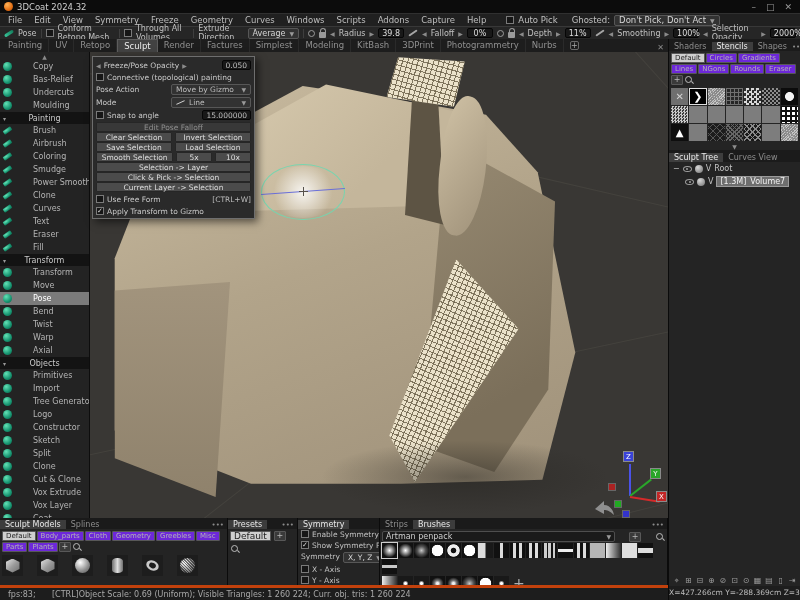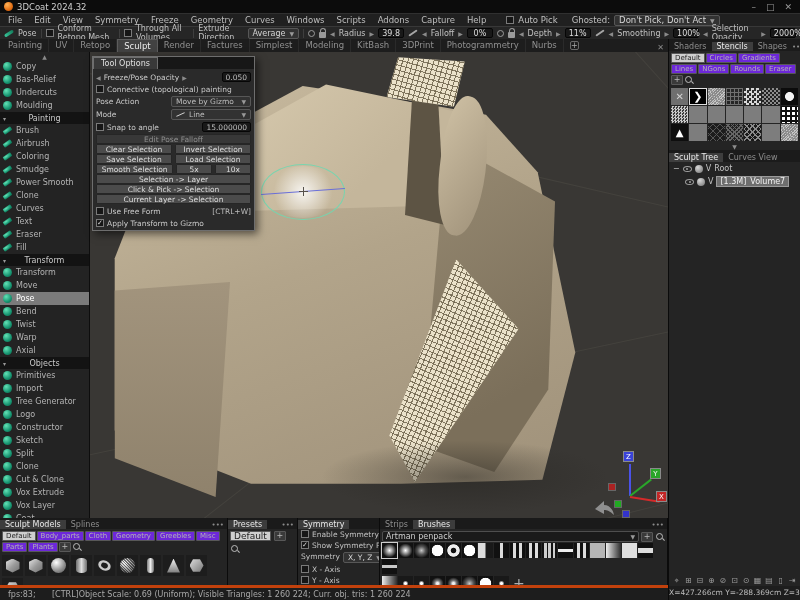--- a/index.html
+++ b/index.html
@@ -34,21 +34,21 @@
   #tabsrow{left:0;top:39px;width:668px;height:13px;background:#1d1d1d;display:flex;align-items:flex-end;padding-left:2px}
   .wtab{padding:1px 6px;color:#8f8f8f;font-size:8.5px;border-right:1px solid #2a2a2a}
   .wtab.active{background:#424242;color:#ededed;border:1px solid #5c5c5c;border-bottom:none}
   .addtab{margin-left:6px;margin-bottom:2px;width:9px;height:9px;border:1px solid #6a6a6a;border-radius:2px;color:#aaa;font-size:8px;line-height:7px;text-align:center}
   .vclose{margin-left:auto;margin-right:4px;color:#8a8a8a;font-size:8px}
   
   #sidebar{left:0;top:52px;width:90px;height:466px;background:#232323;border-right:1px solid #0d0d0d;overflow:hidden}
   .scrollhint{height:8px;display:flex;align-items:center;justify-content:center;color:#8a8a8a;font-size:6px}
   .sidehdr{height:12px;background:#131313;color:#c9c9c9;display:flex;align-items:center;justify-content:center;font-size:8px;position:relative}
   .sidehdr .caret{position:absolute;left:3px;color:#999;font-size:6px}
-  .sideitem{display:flex;align-items:center;gap:4px;height:13px;padding-left:3px;color:#b4b4b4;font-size:8px;white-space:nowrap}
+  .sideitem{display:flex;align-items:center;gap:21px;height:13px;padding-left:3px;color:#b4b4b4;font-size:8px;white-space:nowrap}
   .sideitem.active{background:#7b7b7b;color:#fff}
   .toolico{width:9px;height:9px;border-radius:50%;background:radial-gradient(circle at 35% 30%,#63e2b6,#169470 60%,#0a6148);flex:none}
   .toolico.paint{border-radius:1px;transform:rotate(-35deg) scaleY(.45)}
   
   #viewport{left:90px;top:52px;width:578px;height:466px;background:#393734;overflow:hidden}
   .vline{position:absolute;height:1px;background:#44423d}
   .poly{position:absolute}
   .tex{background-color:#ebe2ca;background-image:repeating-linear-gradient(23deg,rgba(110,99,75,.85) 0 1px,transparent 1px 5px),repeating-linear-gradient(113deg,rgba(110,99,75,.85) 0 1px,transparent 1px 5px)}
   .cursor-ellipse{position:absolute;left:171px;top:112px;width:84px;height:56px;border:1px solid rgba(116,214,176,.95);border-radius:50%}
   .glow{position:absolute;left:176px;top:114px;width:74px;height:52px;border-radius:50%;background:radial-gradient(circle,rgba(255,255,255,.85),rgba(255,255,255,0) 65%)}
@@ -108,21 +108,21 @@
   .rfill{flex:1}
   .ricons{display:flex;gap:2px;justify-content:flex-end;padding:0 3px;color:#9c9c9c;font-size:8px;flex:none}
   .ricon{width:10px;text-align:center}
   .coords{font-size:7.5px;color:#bdbdbd;text-align:right;padding:2px 3px 3px 0;background:#1d1d1d;flex:none;white-space:nowrap}
   
   #bottompanels{left:0;top:518px;width:668px;height:67px;display:flex}
   .bpanel{border-right:1px solid #0b0b0b;background:#242424;display:flex;flex-direction:column;overflow:hidden}
   .phdr{display:flex;height:11px;background:#1a1a1a;align-items:flex-end;font-size:8px;flex:none}
   .ptab{padding:0 5px;color:#8d8d8d;white-space:nowrap}
   .ptab.active{background:#3c3c3c;color:#e8e8e8}
-  .thumbrow{display:flex;gap:2px;padding:2px;align-items:center;flex-wrap:wrap}
+  .thumbrow{display:flex;gap:14px;padding:2px;align-items:center;flex-wrap:wrap}
   .mthumb{width:21px;height:21px;background:#1d1d1d;display:flex;align-items:center;justify-content:center;flex:none}
   .sh-cube{width:14px;height:14px;background:linear-gradient(135deg,#e2e2e2,#9a9a9a 50%,#6d6d6d);clip-path:polygon(50% 0,100% 25%,100% 75%,50% 100%,0 75%,0 25%)}
   .sh-sphere{width:15px;height:15px;border-radius:50%;background:radial-gradient(circle at 35% 30%,#fff,#8c8c8c 60%,#525252)}
   .sh-cylinder{width:11px;height:15px;border-radius:5px/3px;background:linear-gradient(90deg,#6f6f6f,#dedede,#6f6f6f)}
   .sh-ring{width:13px;height:13px;border-radius:50%;border:3px solid #c9c9c9;transform:rotate(25deg) scaleY(.75)}
   .sh-noise-sphere{width:15px;height:15px;border-radius:50%;background:radial-gradient(circle at 35% 30%,#fff,#888 60%,#444);background-image:repeating-linear-gradient(45deg,rgba(0,0,0,.5) 0 1px,transparent 1px 2px),radial-gradient(circle at 35% 30%,#fff,#888 60%,#444)}
   .sh-capsule{width:7px;height:15px;border-radius:4px;background:linear-gradient(90deg,#7d7d7d,#ececec,#6f6f6f)}
   .sh-cone{width:13px;height:14px;background:linear-gradient(#f0f0f0,#7d7d7d);clip-path:polygon(50% 0,100% 100%,0 100%)}
   .sh-poly{width:14px;height:14px;background:linear-gradient(135deg,#dcdcdc,#707070);clip-path:polygon(25% 5%,75% 5%,100% 50%,75% 95%,25% 95%,0 50%)}
   .plus-thumb{color:#b0b0b0;font-size:14px;padding:0 3px}
@@ -437,23 +437,20 @@
   <div class="axlabel" style="left:566px;top:439px;background:#c22626">X</div>
   <div class="axsq" style="left:518px;top:431px;background:#a22"></div>
   <div class="axsq" style="left:524px;top:448px;background:#2a2"></div>
   <div class="axsq" style="left:532px;top:458px;background:#33c"></div>
   <svg style="position:absolute;left:504px;top:448px" width="22" height="18" viewBox="0 0 22 18">
       <path d="M1 9 L10 1 L10 5 C15 5 19 9 20 15 C16 11 13 10 10 10 L10 14 Z" fill="#8f8f8f"></path>
     </svg>
 </div>
 
 <div class="abs" id="tooloptions">
-  <div class="to-tabrow">
-    <span class="to-tab">Tool Options</span>
-  </div>
   <div class="to-body">
     <div class="to-row">
       <span class="arr">◀</span>
       <span>Freeze/Pose Opacity</span>
       <span class="arr">▶</span>
       <span class="val to-spread">0.050</span>
     </div>
     <div class="to-row">
       <span class="chk"></span>
       <span>Connective (topological) painting</span>

